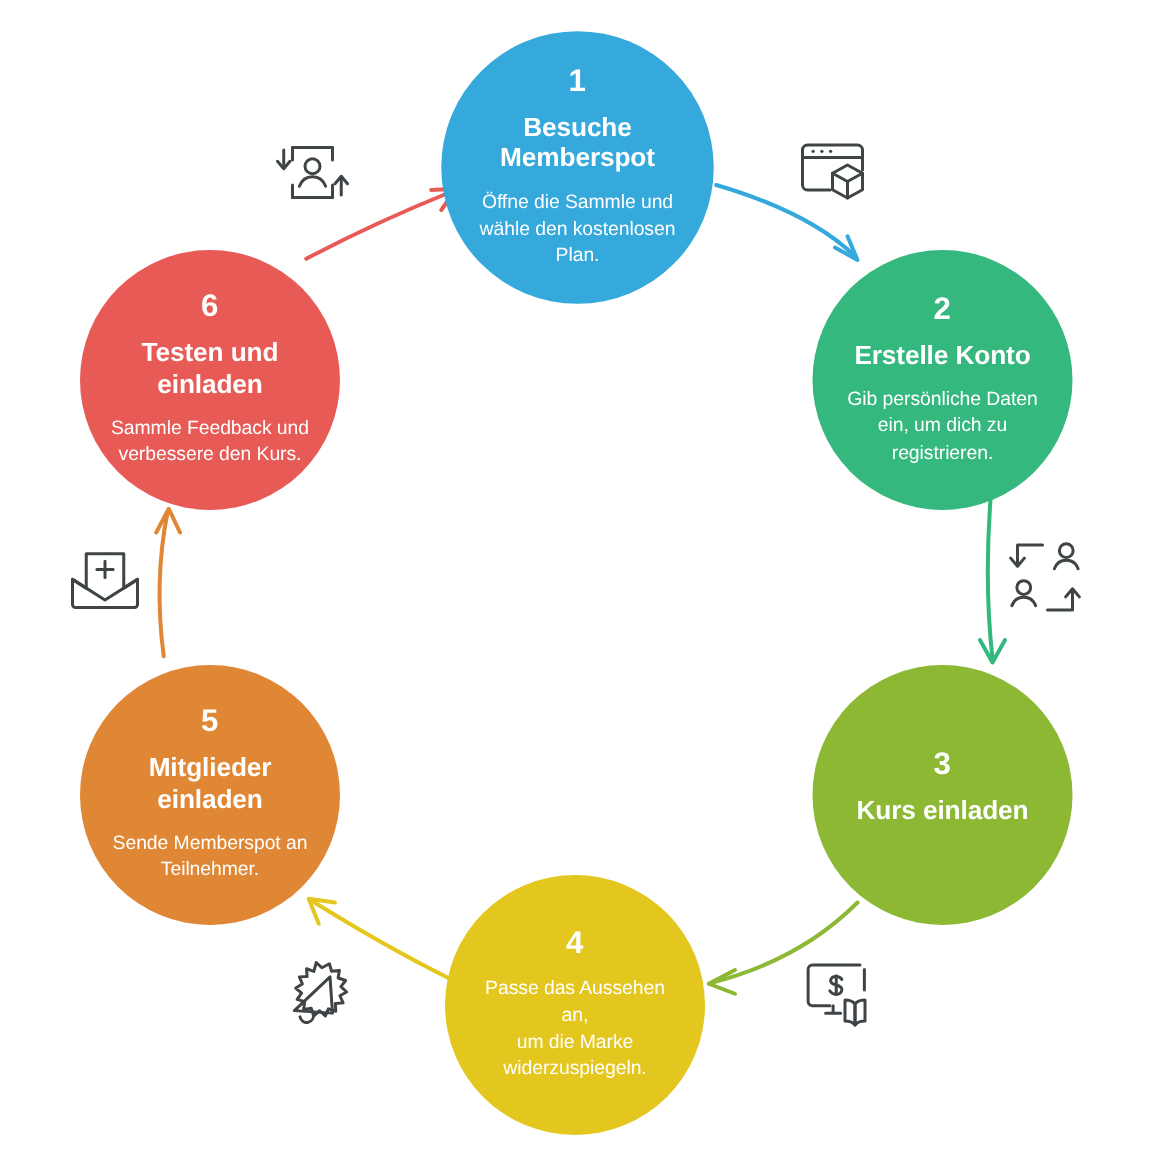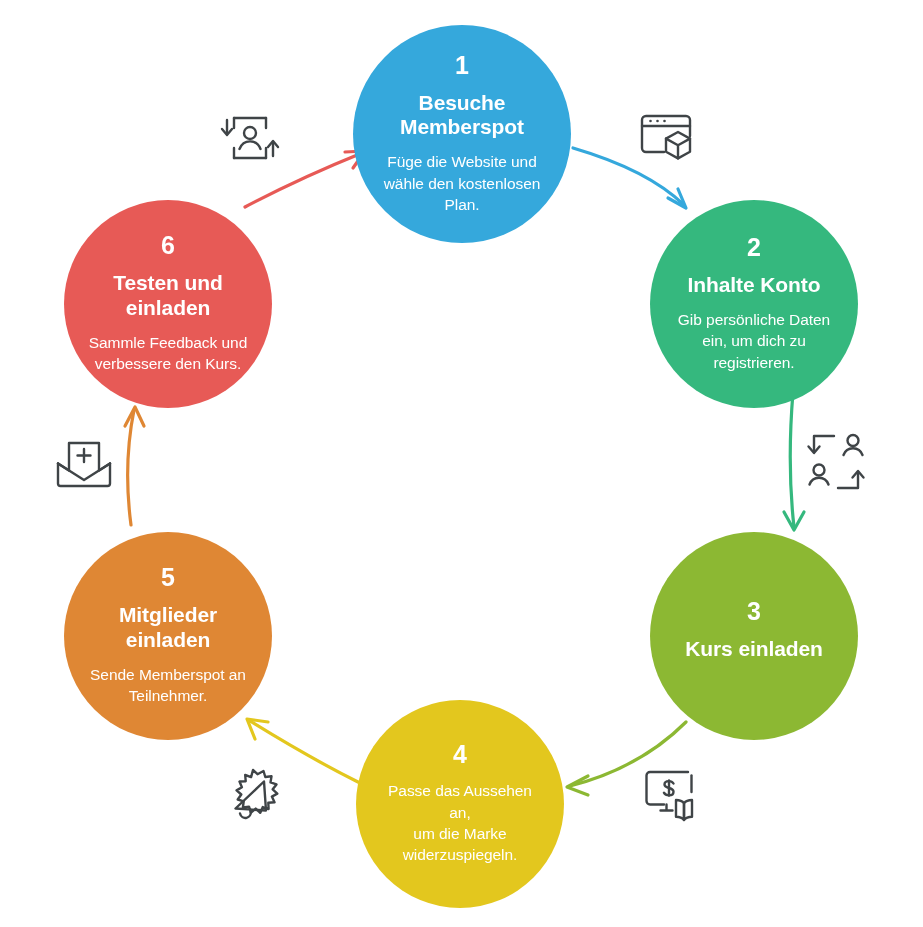--- a/index.html
+++ b/index.html
@@ -115,28 +115,28 @@
     <g>
       <path d="M245,207 Q300,178 362,153" fill="none" stroke="#e75a56" stroke-width="3.2" stroke-linecap="round"></path>
       <path d="M345,152 L365,151 L353,168" fill="none" stroke="#e75a56" stroke-width="3.2" stroke-linecap="round" stroke-linejoin="round"></path>
     </g>
   </svg>
 
   <div class="node" style="left:353px; top:25px; width:218px; height:218px; background:#35a8dc;">
     <div class="node-num">1</div>
     <div class="node-title">Besuche
 Memberspot</div>
-    <div class="node-desc">Füge die Website und
+    <div class="node-desc">Öffne die Sammle und
 wähle den kostenlosen
 Plan.</div>
   </div>
 
   <div class="node" style="left:650px; top:200px; width:208px; height:208px; background:#35b87e;">
     <div class="node-num">2</div>
-    <div class="node-title">Inhalte Konto</div>
+    <div class="node-title">Erstelle Konto</div>
     <div class="node-desc">Gib persönliche Daten
 ein, um dich zu
 registrieren.</div>
   </div>
 
   <div class="node" style="left:650px; top:532px; width:208px; height:208px; background:#8cb833;">
     <div class="node-num">3</div>
     <div class="node-title">Kurs einladen</div>
   </div>
 

